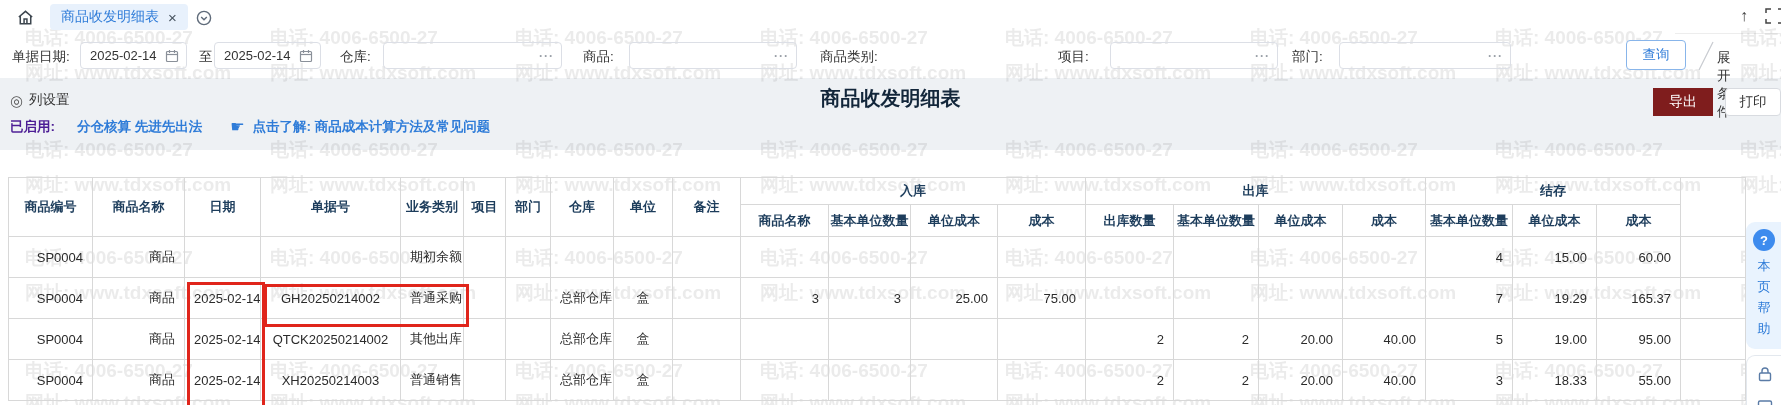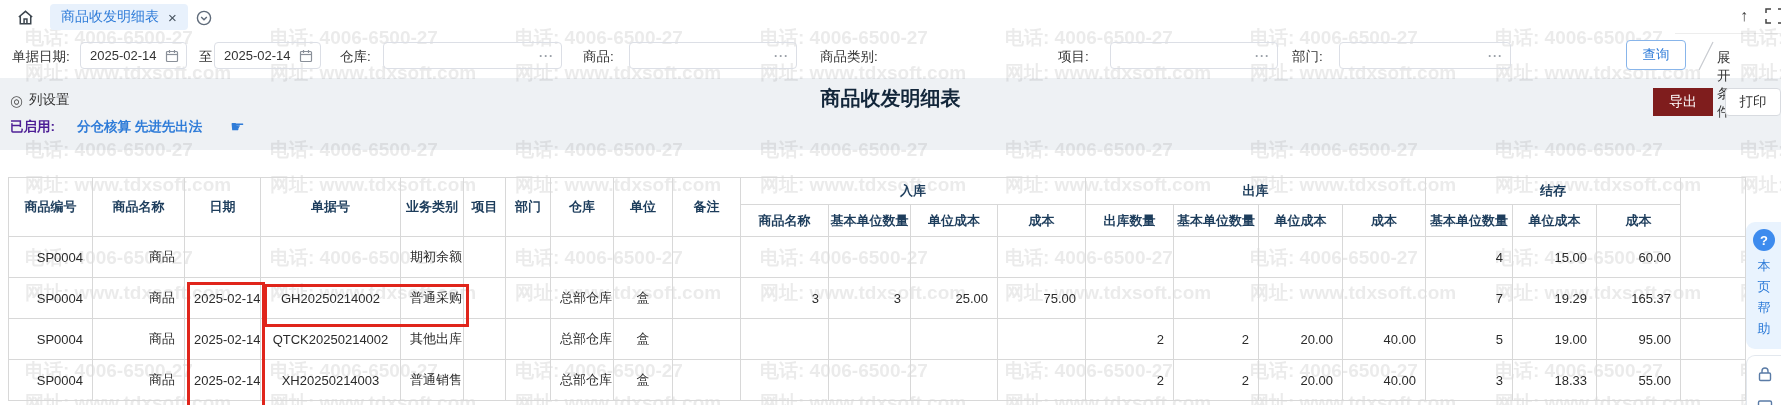--- a/index.html
+++ b/index.html
@@ -163,20 +163,21 @@
       <span class="colset-ic">◎</span>
       <span>列设置</span>
     </div>
     <div class="rpt-title">商品收发明细表</div>
     <div class="btn-export">导出</div>
     <div class="btn-print">打印</div>
     <div class="enabled-line">
       <span class="enabled-label">已启用:</span>
       <span class="enabled-items">分仓核算 先进先出法</span>
       <span class="hand">☛</span>
+      <span class="help-link">点击了解: 商品成本计算方法及常见问题</span>
     </div>
   </div>
 
 
   <div class="tablewrap">
     <table>
       <colgroup>
         <col style="width:84px">
           <col style="width:92px">
           <col style="width:76px">

